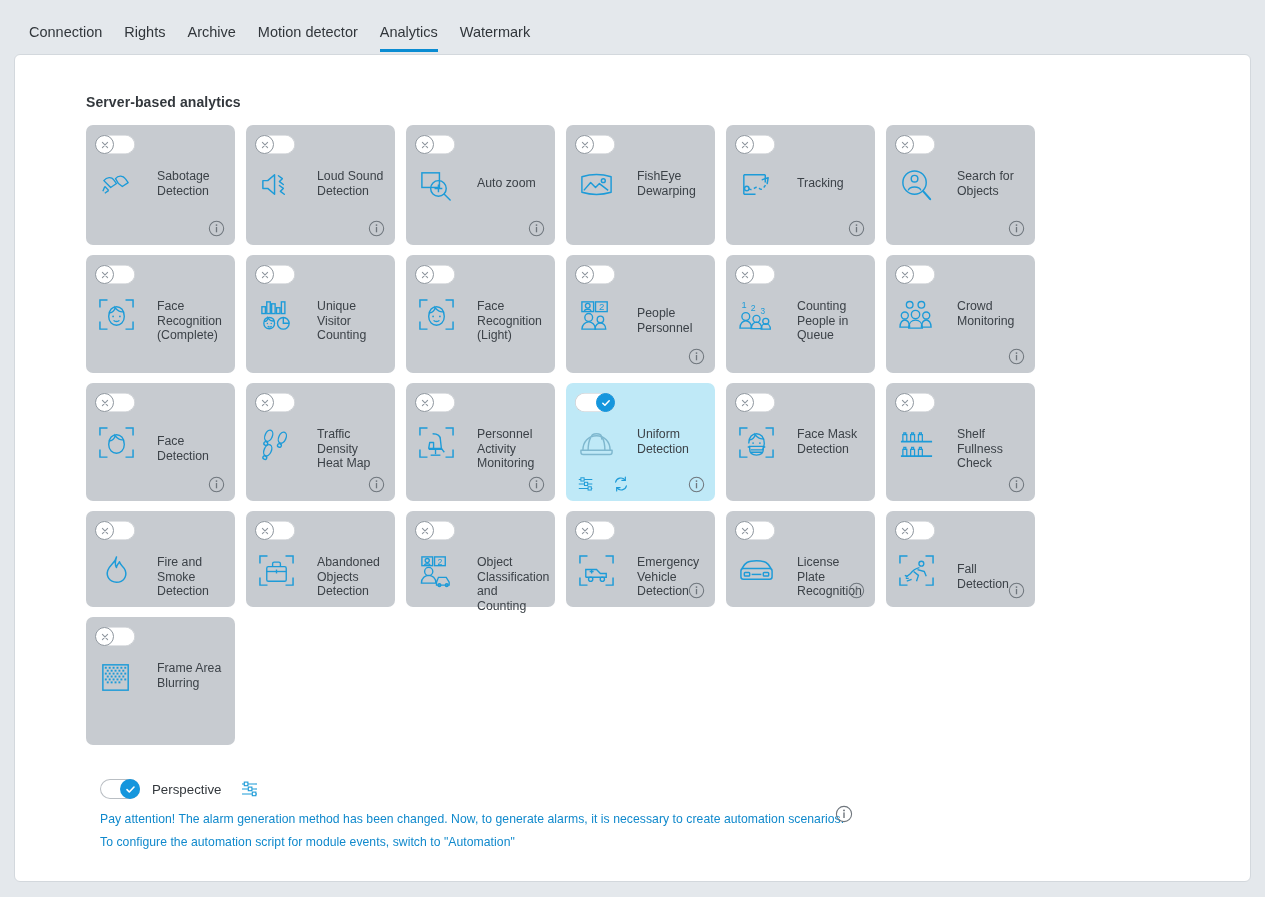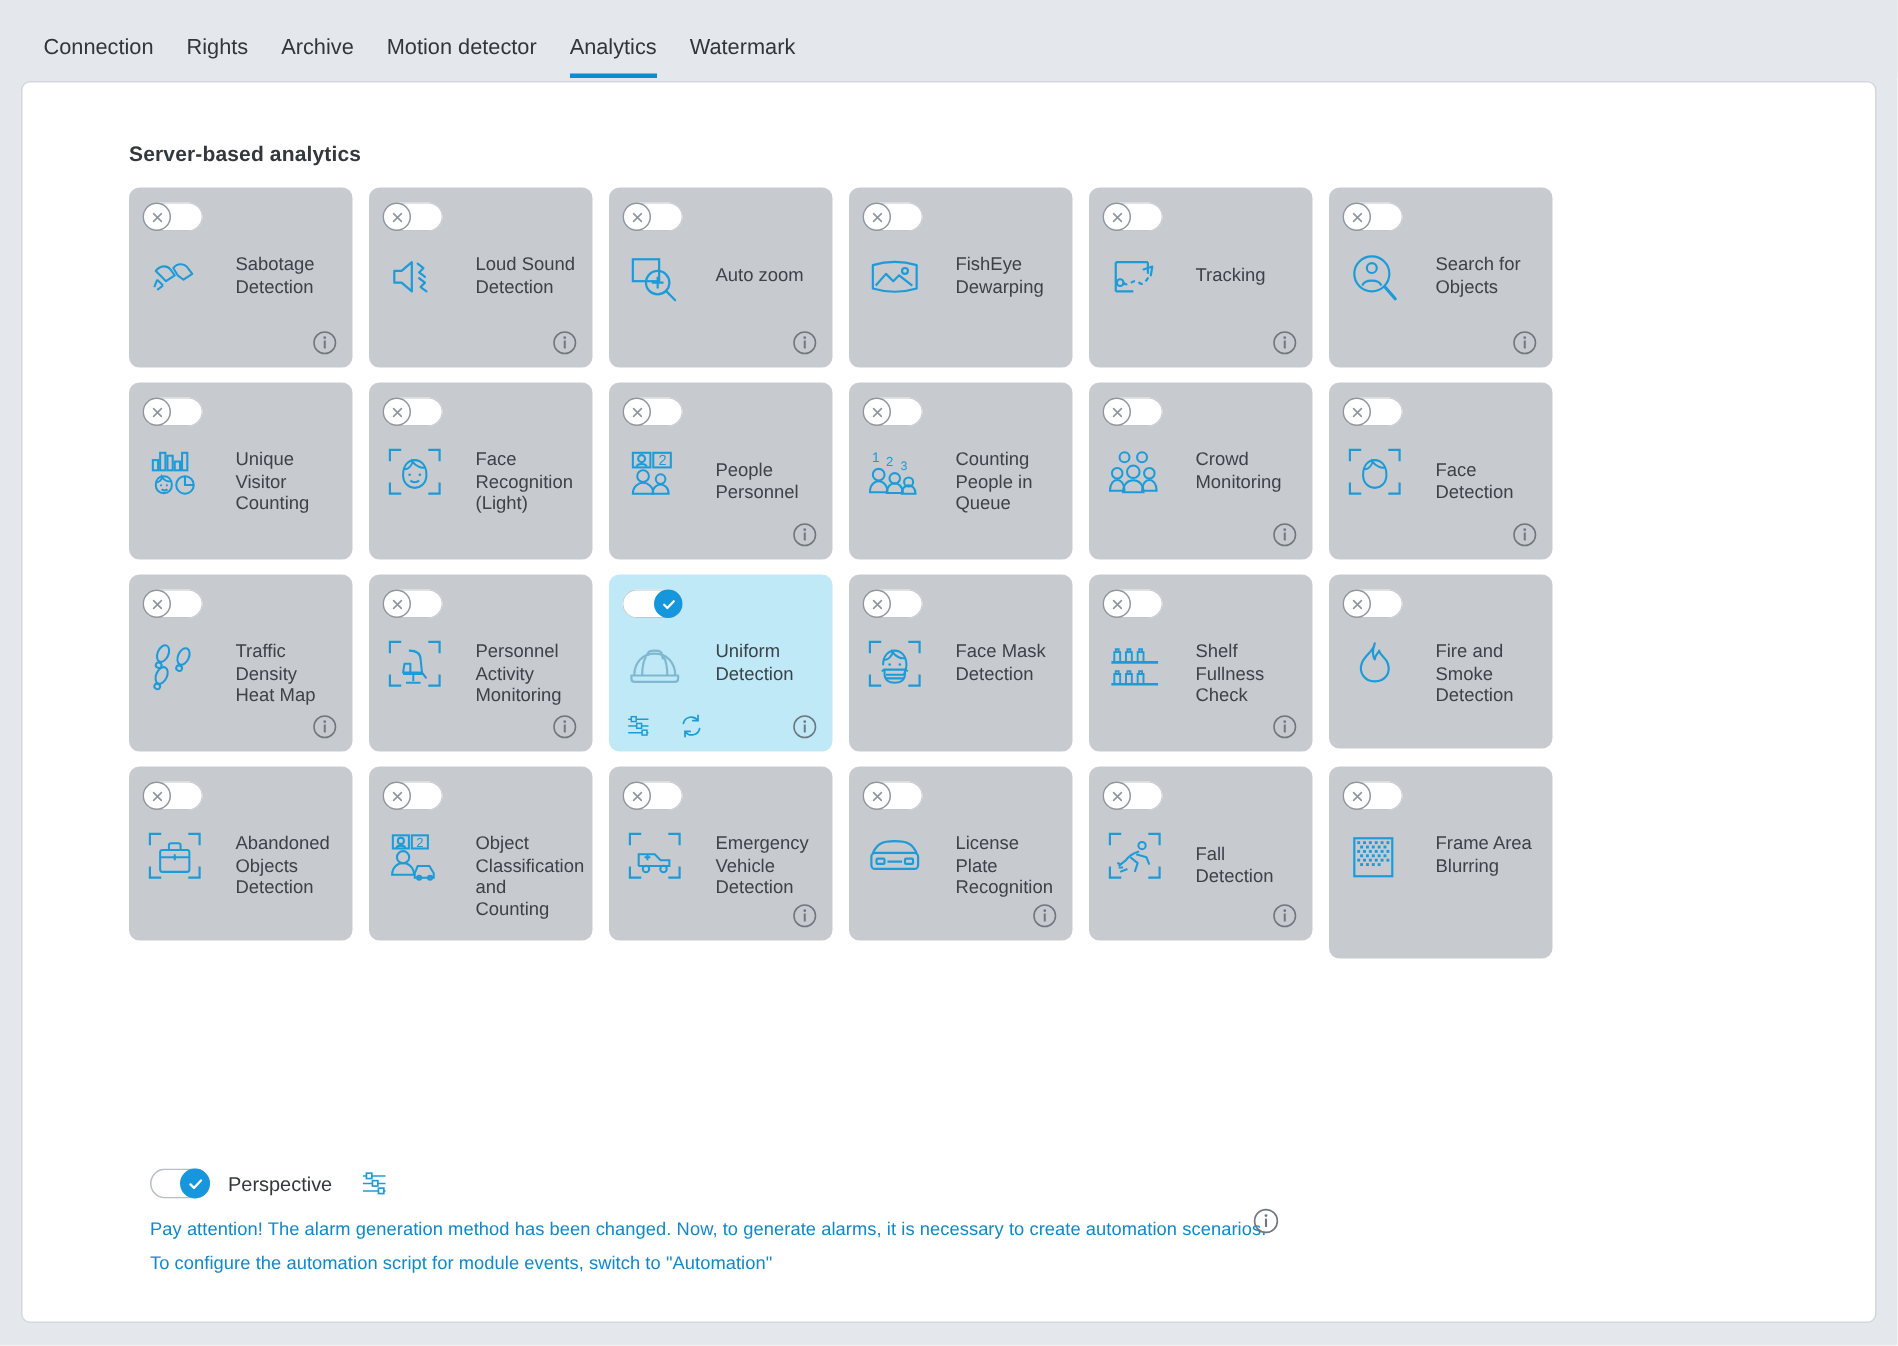--- a/index.html
+++ b/index.html
@@ -75,21 +75,21 @@
     width: 149px;
     margin: 0 11px 10px 0;
     background: #c7cbd0;
     border-radius: 7px;
     position: relative;
     box-sizing: border-box;
     padding: 10px 8px 8px 8px;
     cursor: default;
   }
   .card.h120 { height: 120px; }
-  .card.h116 { height: 116px; }
+  .card.h116 { height: 96px; }
   .card.h118 { height: 118px; }
   .card.h128 { height: 128px; }
   .card.active {
     background: #bfe9f7;
   }
 
   
   .toggle {
     width: 40px;
     height: 19px;
@@ -409,20 +409,44 @@
         </div>
         <div class="card-foot">
           <div class="spacer"></div>
           <div class="info-ico">
             <svg width="17" height="17" viewBox="0 0 18 18">
               <circle cx="9" cy="9" r="7.6" fill="none" stroke="#6f767d" stroke-width="1.1"></circle>
               <circle cx="9" cy="5.4" r="0.95" fill="#6f767d"></circle>
               <rect x="8.3" y="7.4" width="1.4" height="5.6" fill="#6f767d"></rect>
             </svg>
           </div>
+        </div>
+      </div>
+      <div class="card h118">
+        <div class="toggle off">
+          <div class="knob">
+            <svg width="10" height="10" viewBox="0 0 10 10">
+              <path d="M2.4 2.4 L7.6 7.6 M7.6 2.4 L2.4 7.6" stroke="#8e969e" stroke-width="1.1" stroke-linecap="round"></path>
+            </svg>
+          </div>
+        </div>
+        <div class="card-body">
+          <div class="card-icon">
+            <svg width="37" height="37" viewBox="0 0 38 38">
+              <path d="M2 10 L2 3 L9 3 M29 3 L36 3 L36 10 M36 26 L36 33 L29 33 M9 33 L2 33 L2 26" fill="none" stroke="#1d9bd8" stroke-width="1.5" stroke-linecap="square"></path>
+              <g fill="none" stroke="#1d9bd8" stroke-width="1.4">
+                <path d="M11 20 c0-7 4-10 8-10 c4 0 8 3 8 10 c0 6 -4 9 -8 9 c-4 0 -8 -3 -8 -9 z"></path>
+                <path d="M11.5 16 c3 1 6-3 6-5 c2 3 6 5 9 4"></path>
+                <circle cx="15.5" cy="20" r="0.9" fill="#1d9bd8" stroke="none"></circle>
+                <circle cx="22.5" cy="20" r="0.9" fill="#1d9bd8" stroke="none"></circle>
+                <path d="M16 24 c1.5 1.6 4.5 1.6 6 0"></path>
+              </g>
+            </svg>
+          </div>
+          <div class="card-label">Face Recognition (Complete)</div>
         </div>
       </div>
       <div class="card h118">
         <div class="toggle off">
           <div class="knob">
             <svg width="10" height="10" viewBox="0 0 10 10">
               <path d="M2.4 2.4 L7.6 7.6 M7.6 2.4 L2.4 7.6" stroke="#8e969e" stroke-width="1.1" stroke-linecap="round"></path>
             </svg>
           </div>
         </div>

